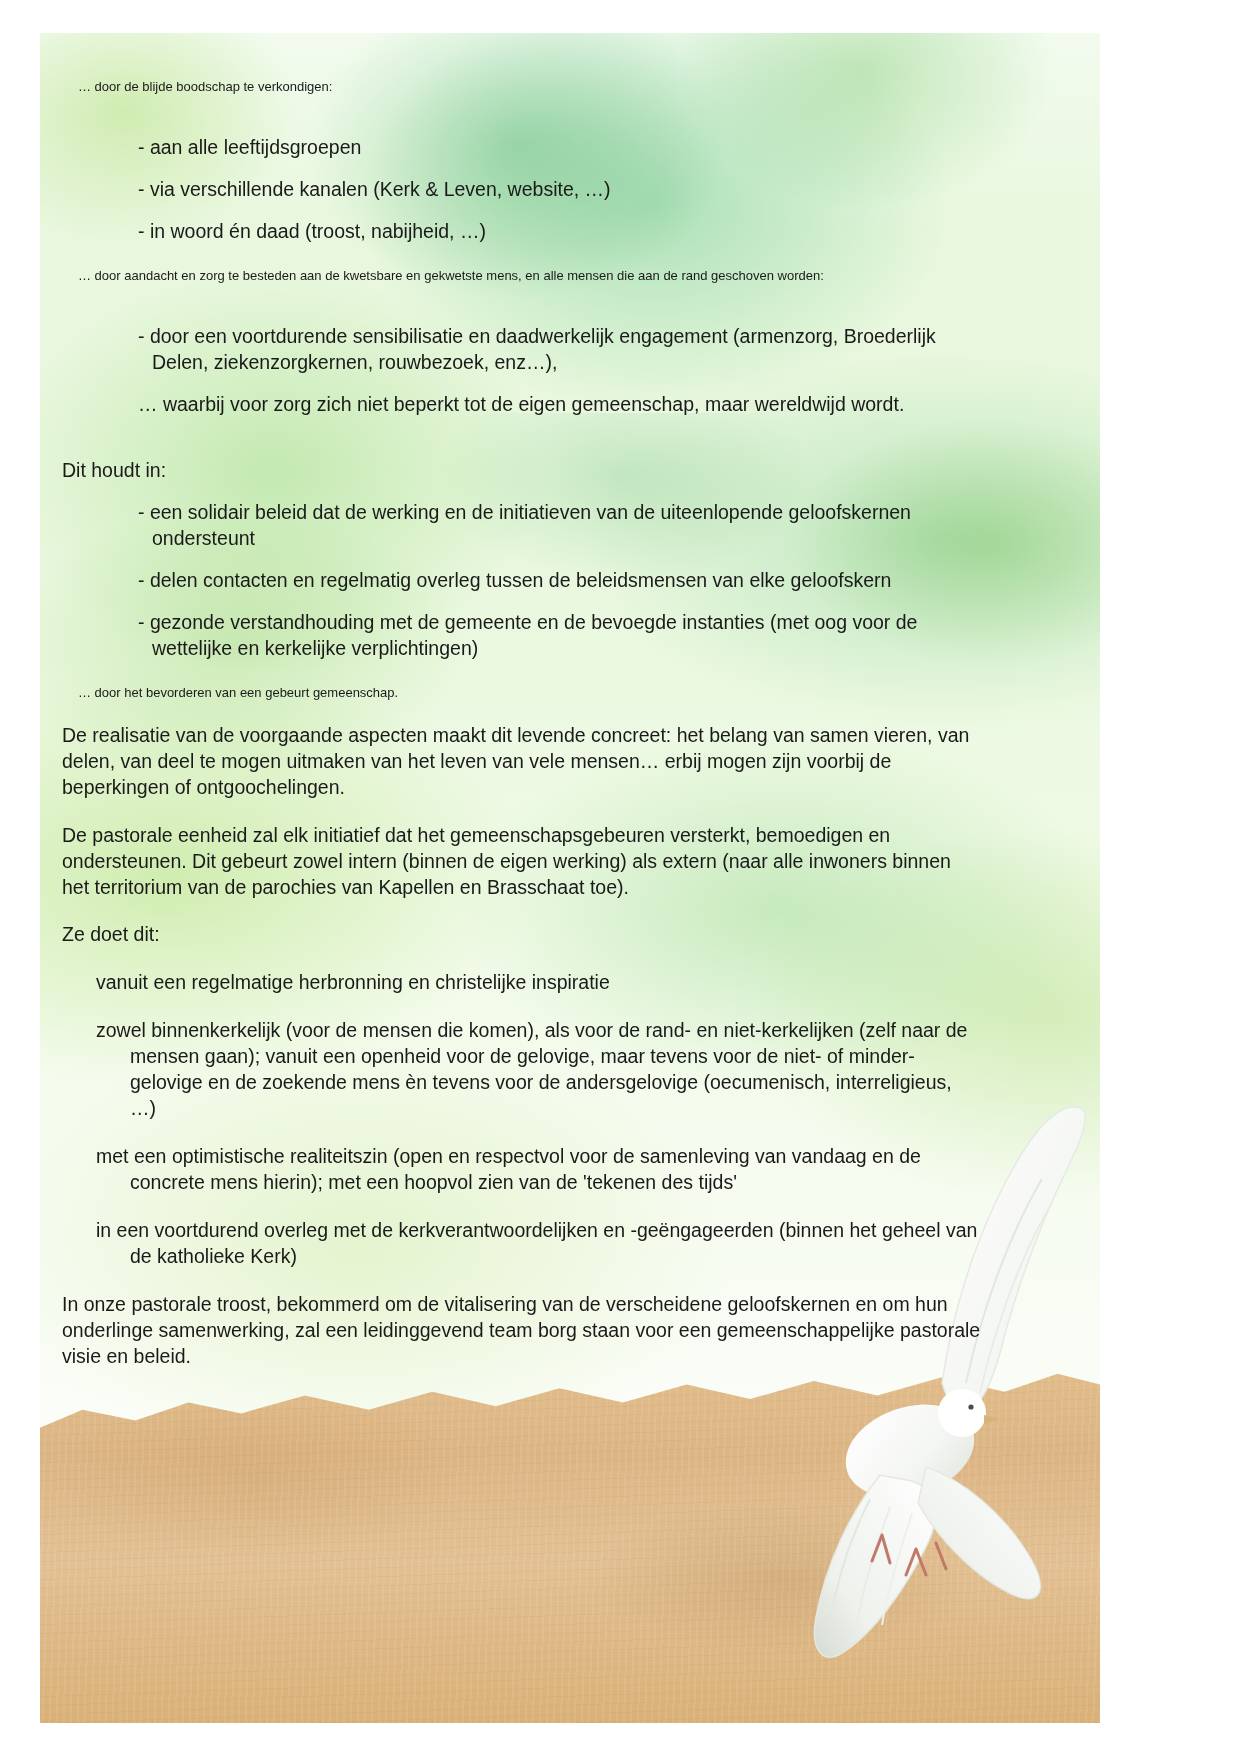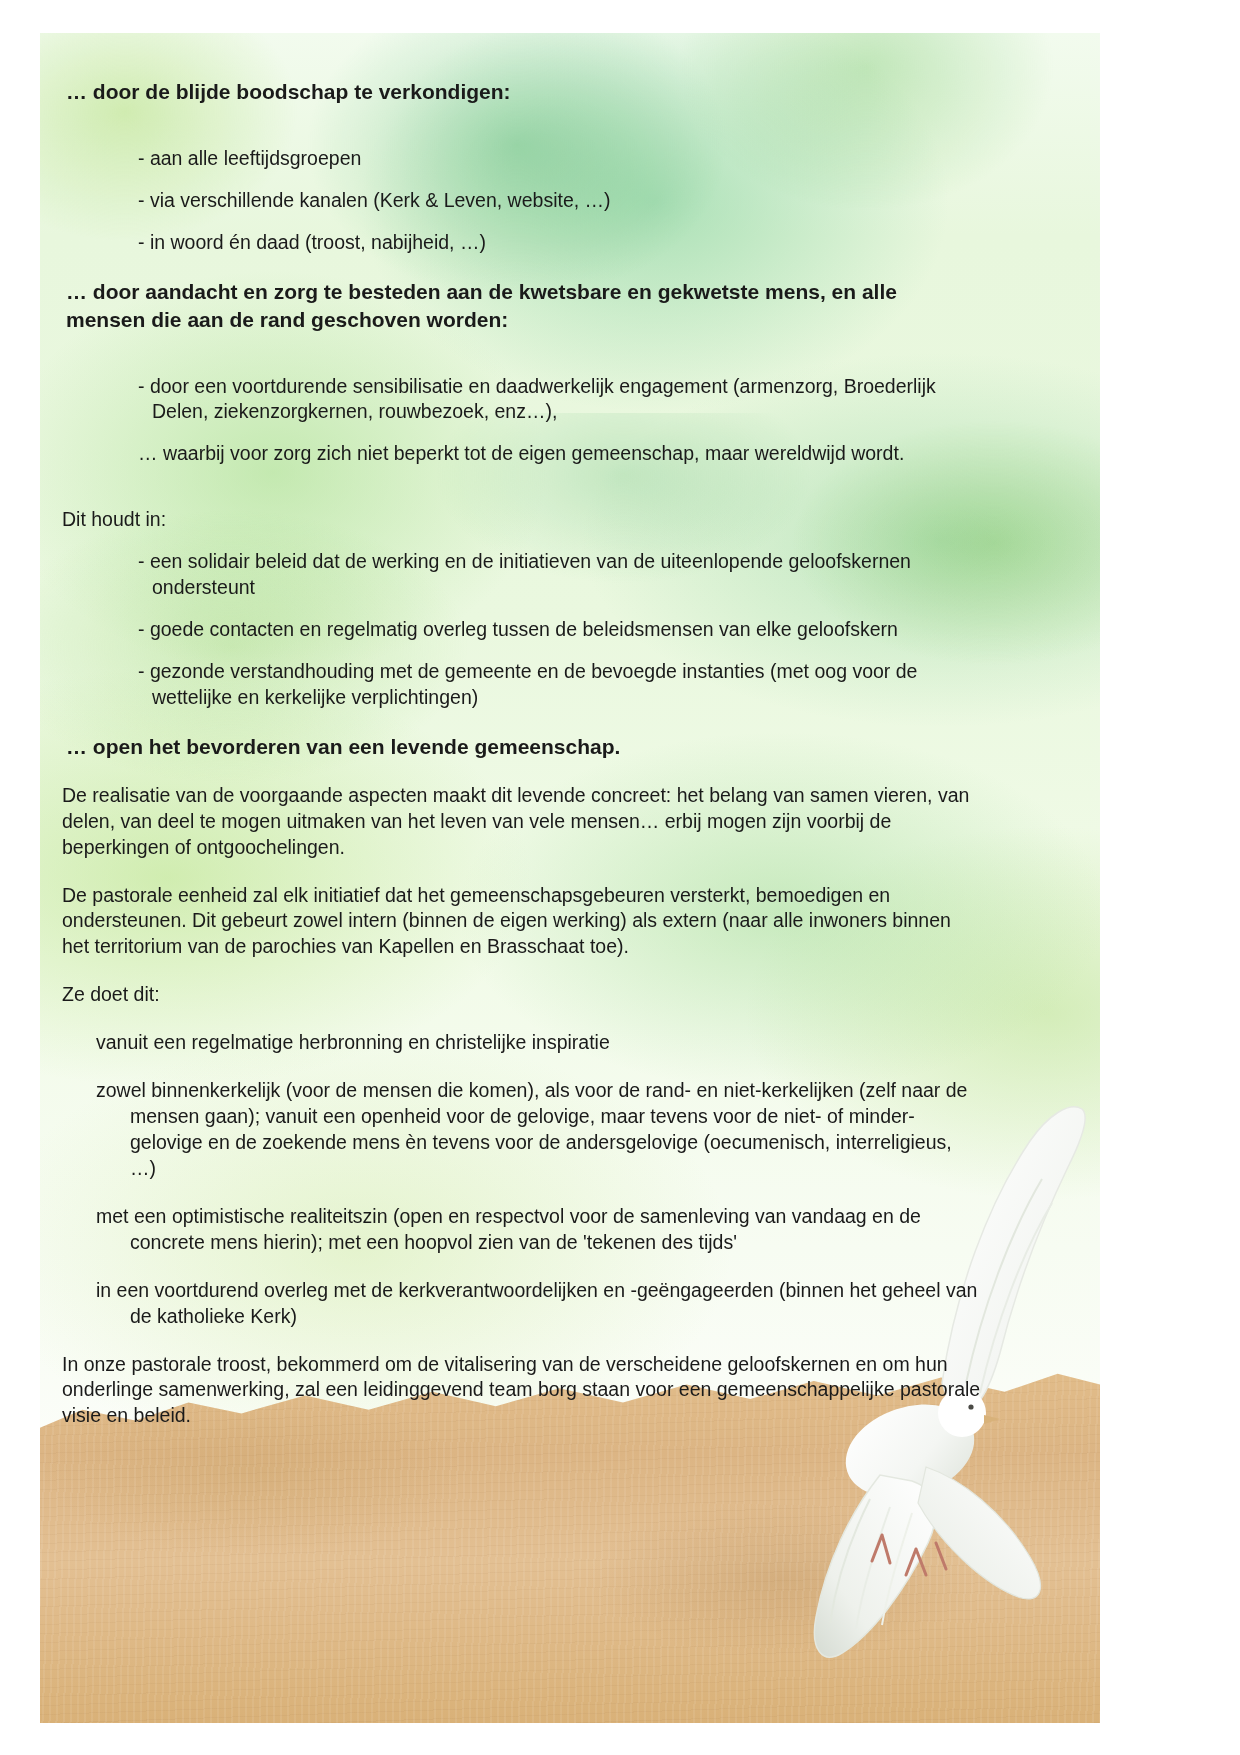--- a/index.html
+++ b/index.html
@@ -99,23 +99,23 @@
     position: absolute;
     left: 22px;
     top: 45px;
     width: 920px;
     color: #1a1a1a;
     font-size: 19.5px;
     line-height: 1.33;
   }
 
   .h-bold {
-    font-weight: bold;
-    font-size: 21px;
-    margin: 0 0 6px 4px;
+    font-weight: normal;
+    font-size: 13px;
+    margin: 0 0 6px 16px;
   }
 
   .block {
     margin: 0 0 22px 0;
   }
 
   .indent-list {
     margin: 0 0 0 60px;
   }
   .indent-list .li {
@@ -208,27 +208,27 @@
           <div class="li">- door een voortdurende sensibilisatie en daadwerkelijk engagement (armenzorg, Broederlijk Delen, ziekenzorgkernen, rouwbezoek, enz…),</div>
           <div class="li">… waarbij voor zorg zich niet beperkt tot de eigen gemeenschap, maar wereldwijd wordt.</div>
         </div>
       </div>
 
       <div class="block">
         <div class="spacer-18"></div>
         <div style="">Dit houdt in:</div>
         <div class="indent-list">
           <div class="li">- een solidair beleid dat de werking en de initiatieven van de uiteenlopende geloofskernen ondersteunt</div>
-          <div class="li">- goede contacten en regelmatig overleg tussen de beleidsmensen van elke geloofskern</div>
+          <div class="li">- delen contacten en regelmatig overleg tussen de beleidsmensen van elke geloofskern</div>
           <div class="li">- gezonde verstandhouding met de gemeente en de bevoegde instanties (met oog voor de wettelijke en kerkelijke verplichtingen)</div>
         </div>
       </div>
 
       <div class="block">
-        <div class="h-bold">…  open het bevorderen van een levende gemeenschap.</div>
+        <div class="h-bold">…  door het bevorderen van een gebeurt gemeenschap.</div>
       </div>
 
       <div class="para">De realisatie van de voorgaande aspecten maakt dit levende concreet: het belang van samen vieren, van delen, van deel te mogen uitmaken van het leven van vele mensen… erbij mogen zijn voorbij de beperkingen of ontgoochelingen.</div>
       <div class="para">De pastorale eenheid zal elk initiatief dat het gemeenschapsgebeuren versterkt, bemoedigen en ondersteunen. Dit gebeurt zowel intern (binnen de eigen werking) als extern (naar alle inwoners binnen het territorium van de parochies van Kapellen en Brasschaat toe).</div>
 
       <div class="para">Ze doet dit:</div>
 
       <div class="ze-list">
         <div class="item">
           <span class="cont">vanuit een regelmatige herbronning en christelijke inspiratie</span>

